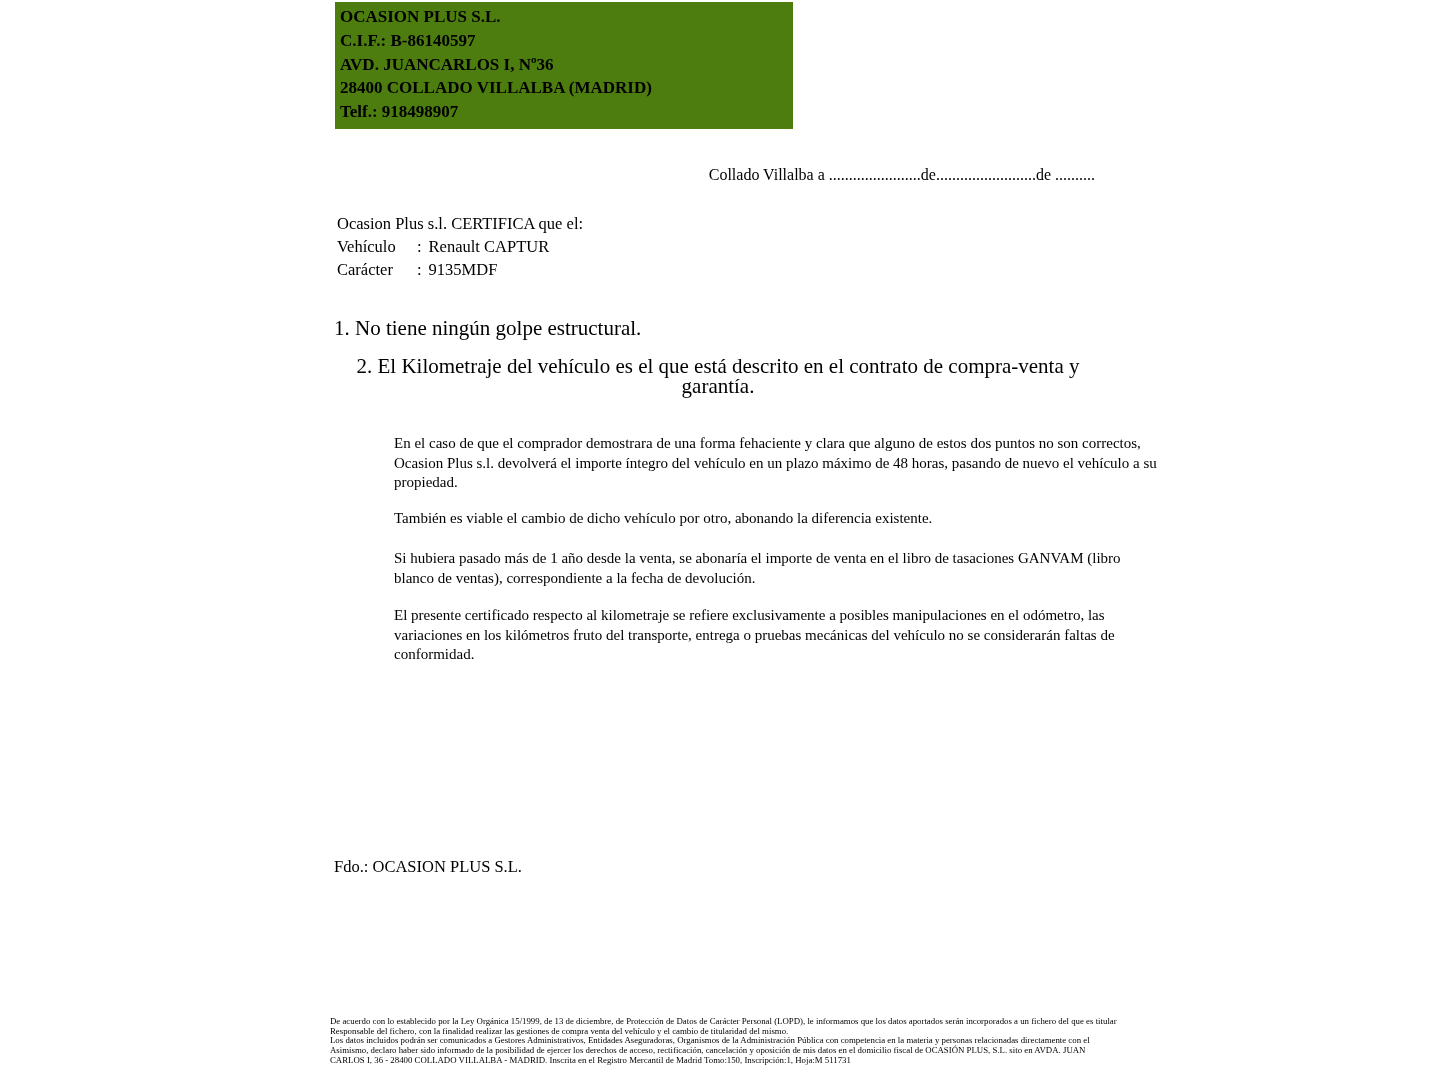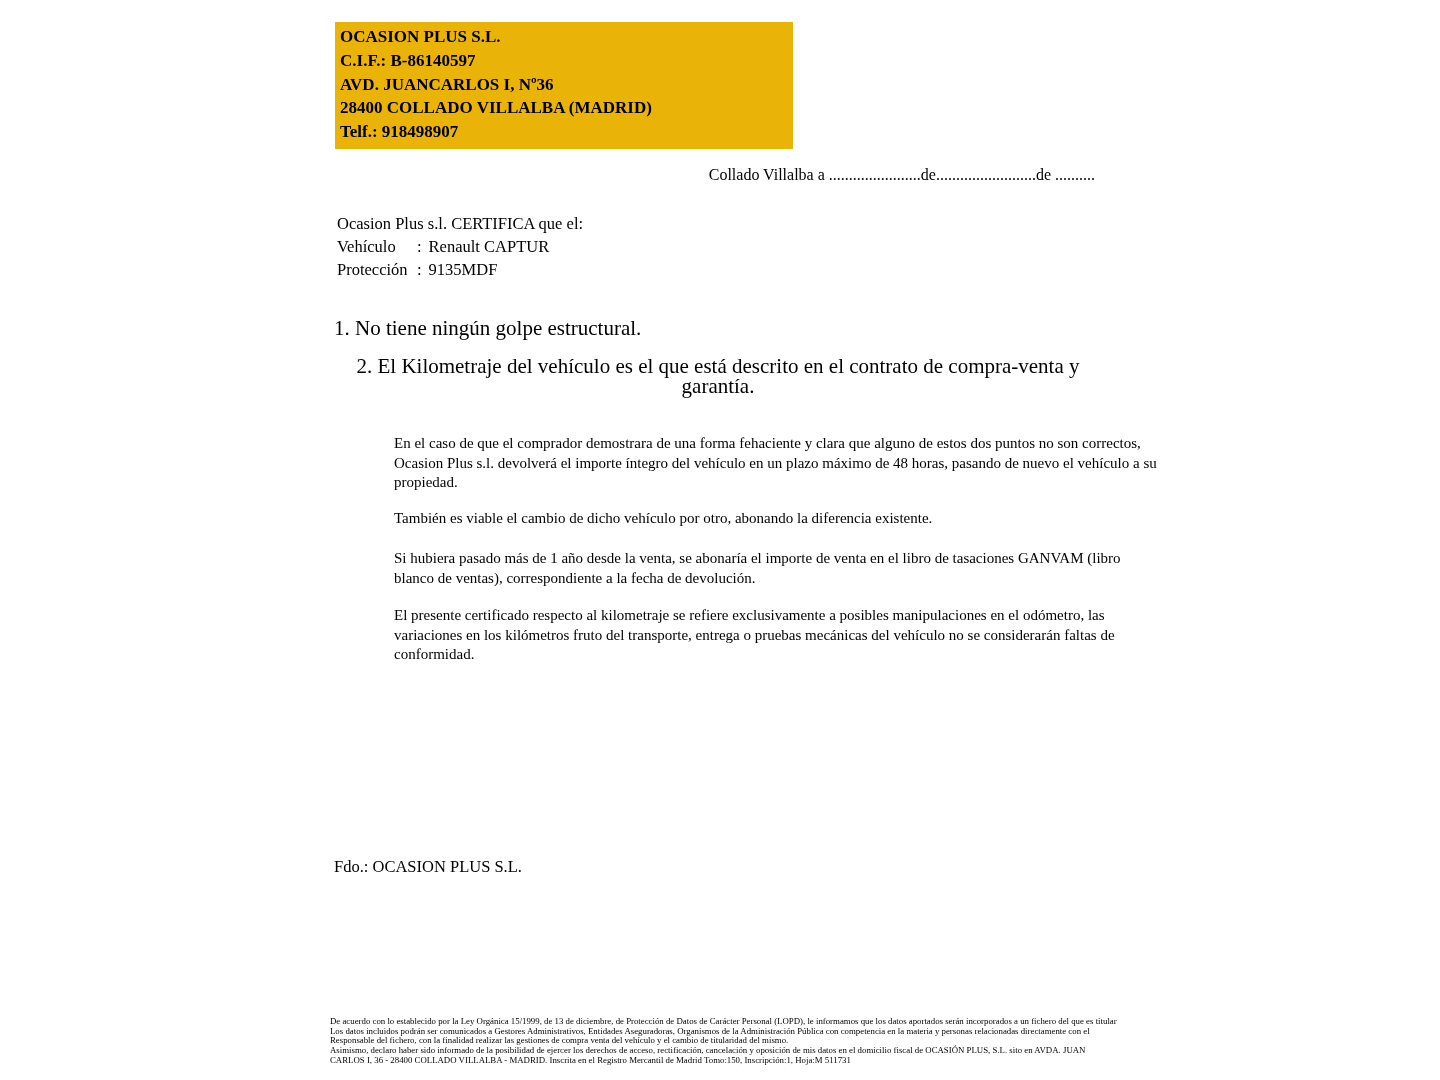--- a/index.html
+++ b/index.html
@@ -17,23 +17,22 @@
     width: 1440px;
     height: 1080px;
     background: #ffffff;
   }
   
   .letterhead {
     position: absolute;
     left: 335px;
     top: 2px;
     width: 458px;
-    background: #eab308;
+    background: #4d7c0f;
     padding: 3px 8px 5px 5px;
-    margin-top: 20px;
   }
   .letterhead .lh-line {
     font-weight: bold;
     font-size: 17px;
     line-height: 23.8px;
     white-space: nowrap;
   }
   
   .date-line {
     position: absolute;
@@ -118,37 +117,37 @@
   <div class="date-line">Collado Villalba a .......................de.........................de ..........</div>
 
   <div class="certify">
     <div>Ocasion Plus s.l. CERTIFICA que el:</div>
     <div class="field-row">
       <span class="field-label">Vehículo</span>
         <span class="field-sep">:</span>
         <span>Renault CAPTUR</span>
     </div>
     <div class="field-row">
-      <span class="field-label">Protección</span>
+      <span class="field-label">Carácter</span>
         <span class="field-sep">:</span>
         <span>9135MDF</span>
     </div>
   </div>
 
   <div class="clause clause-1">1. No tiene ningún golpe estructural.</div>
   <div class="clause clause-2">2. El Kilometraje del vehículo es el que está descrito en el contrato de compra-venta y garantía.</div>
 
   <div class="para para-1">En el caso de que el comprador demostrara de una forma fehaciente y clara que alguno de estos dos puntos no son correctos, Ocasion Plus s.l. devolverá el importe íntegro del vehículo en un plazo máximo de 48 horas, pasando de nuevo el vehículo a su propiedad.</div>
   <div class="para para-2">También es viable el cambio de dicho vehículo por otro, abonando la diferencia existente.</div>
   <div class="para para-3">Si hubiera pasado más de 1 año desde la venta, se abonaría el importe de venta en el libro de tasaciones GANVAM (libro blanco de ventas), correspondiente a la fecha de devolución.</div>
   <div class="para para-4">El presente certificado respecto al kilometraje se refiere exclusivamente a posibles manipulaciones en el odómetro, las variaciones en los kilómetros fruto del transporte, entrega o pruebas mecánicas del vehículo no se considerarán faltas de conformidad.</div>
 
   <div class="signature">Fdo.: OCASION PLUS S.L.</div>
 
   <div class="fineprint">
     <div class="fp-line">De acuerdo con lo establecido por la Ley Orgánica 15/1999, de 13 de diciembre, de Protección de Datos de Carácter Personal (LOPD), le informamos que los datos aportados serán incorporados a un fichero del que es titular</div>
+    <div class="fp-line">Responsable del fichero, con la finalidad realizar las gestiones de compra venta del vehículo y el cambio de titularidad del mismo.</div>
     <div class="fp-line">Los datos incluidos podrán ser comunicados a Gestores Administrativos, Entidades Aseguradoras, Organismos de la Administración Pública con competencia en la materia y personas relacionadas directamente con el</div>
-    <div class="fp-line">Responsable del fichero, con la finalidad realizar las gestiones de compra venta del vehículo y el cambio de titularidad del mismo.</div>
     <div class="fp-line">Asimismo, declaro haber sido informado de la posibilidad de ejercer los derechos de acceso, rectificación, cancelación y oposición de mis datos en el domicilio fiscal de OCASIÓN PLUS, S.L. sito en AVDA. JUAN</div>
     <div class="fp-line">CARLOS I, 36 - 28400 COLLADO VILLALBA - MADRID. Inscrita en el Registro Mercantil de Madrid Tomo:150, Inscripción:1, Hoja:M 511731</div>
   </div>
 
 </div>
 
 </body></html>

